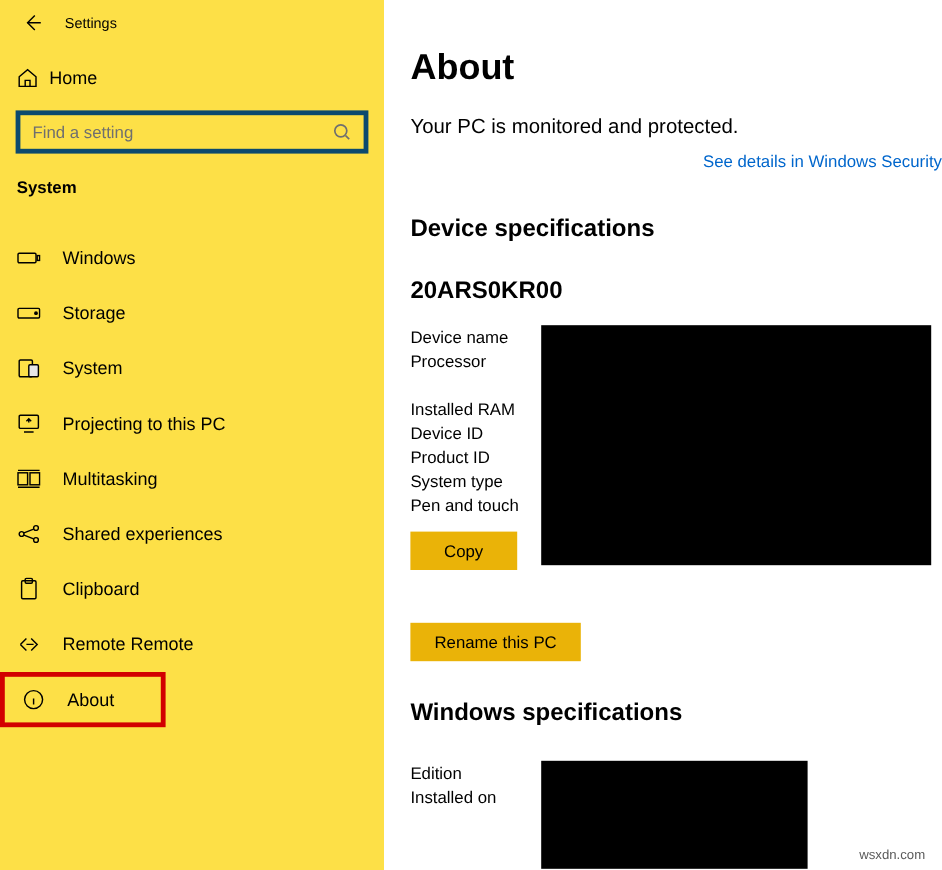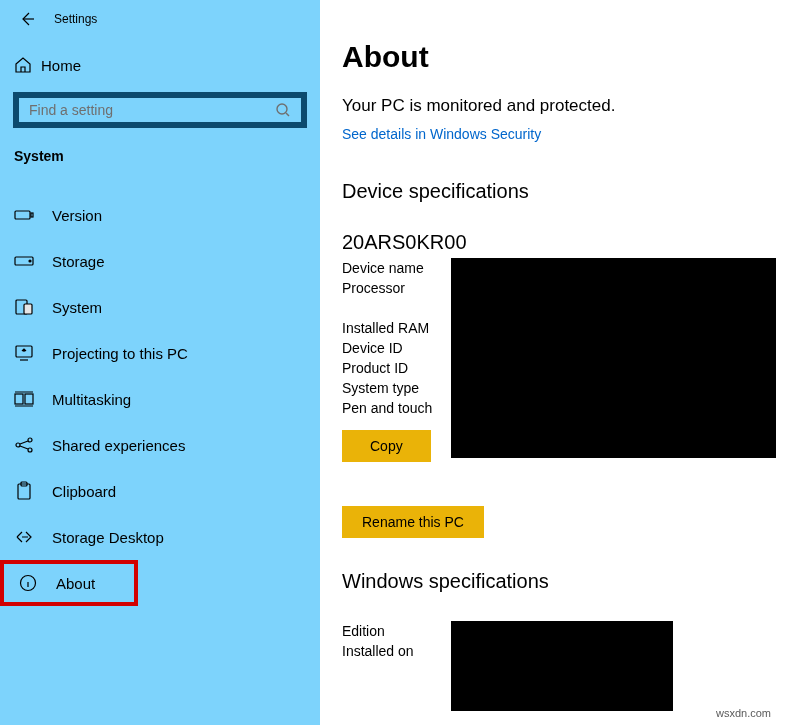--- a/index.html
+++ b/index.html
@@ -1,37 +1,37 @@
 <!DOCTYPE html>
 <html><head>
   <meta charset="utf-8">
   <style>
     * { margin: 0; padding: 0; box-sizing: border-box; }
     body { font-family: "Segoe UI", -apple-system, sans-serif; font-size: 14px; color: #000; background: #fff; height: 725px; width: 785px; overflow: hidden; display: flex; position: relative; }
-    .sidebar { width: 320px; background: #7dd3fc; display: flex; flex-direction: column; padding-top: 6px; }
+    .sidebar { width: 320px; background: #fde047; display: flex; flex-direction: column; padding-top: 6px; }
     .top-bar { display: flex; align-items: center; gap: 18px; padding: 4px 14px 20px 18px; }
     .back-arrow { width: 18px; height: 18px; display: inline-flex; align-items: center; justify-content: center; cursor: pointer; }
     .app-title { font-size: 12px; font-weight: 400; }
     .home-row { display: flex; align-items: center; gap: 9px; padding: 8px 14px 18px 14px; cursor: pointer; }
     .home-label { font-size: 15px; }
-    .search-box { margin: 0 13px 20px 13px; border: 6px solid #0c4a6e; height: 36px; display: flex; align-items: center; padding: 0 10px; justify-content: space-between; cursor: text; }
+    .search-box { margin: 0 13px 20px 13px; border: 4px solid #0c4a6e; height: 36px; display: flex; align-items: center; padding: 0 10px; justify-content: space-between; cursor: text; }
     .search-placeholder { color: #6f6f6f; font-size: 14px; }
     .search-icon { color: #6f6f6f; font-size: 14px; }
     .section-title { font-weight: 600; font-size: 14px; padding: 0 14px 28px 14px; }
     .nav-list { display: flex; flex-direction: column; }
     .nav-item { display: flex; align-items: center; gap: 18px; padding: 13px 14px; cursor: pointer; }
     .nav-item .icon { width: 20px; height: 20px; display: inline-flex; align-items: center; justify-content: center; color: #000; }
     .nav-label { font-size: 15px; }
     .highlight-about { border: 4px solid #d20000; padding: 9px 10px 9px 14px; margin-right: 182px; }
     .content { flex: 1; padding: 40px 0 0 22px; display: flex; flex-direction: column; overflow: hidden; position: relative; }
     .page-title { font-size: 30px; font-weight: 600; margin-bottom: 22px; }
     .subtitle { font-size: 17px; font-weight: 400; margin-bottom: 10px; }
-    .link { color: #0066cc; font-size: 14px; cursor: pointer; margin-bottom: 38px; }
-    .section-heading { font-size: 20px; font-weight: 400; margin-bottom: 28px; }
-    .device-model { font-size: 20px; font-weight: 400; margin-bottom: 4px; }
+    .link { color: #0066cc; font-size: 14px; cursor: pointer; margin-bottom: 38px; text-align: right; }
+    .section-heading { font-size: 20px; font-weight: 700; margin-bottom: 28px; }
+    .device-model { font-size: 20px; font-weight: 700; margin-bottom: 17px; }
     .spec-block { position: relative; }
     .spec-row { display: flex; align-items: flex-start; padding: 2px 0; }
     .spec-label { font-size: 14px; width: 108px; flex-shrink: 0; }
     .redact-box { position: absolute; background: #000; }
     .redact-device { top: 0px; left: 109px; width: 325px; height: 200px; }
     .redact-win { top: 0px; left: 109px; width: 222px; height: 90px; }
     .btn { background: #eab308; border: none; padding: 8px 20px; font-size: 14px; font-family: inherit; cursor: pointer; margin-top: 12px; display: inline-block; }
     .btn.copy { padding: 8px 28px; }
     .btn-row { margin-bottom: 32px; }
     .win-spec-block { position: relative; }
@@ -76,21 +76,21 @@
 
   <div class="nav-list">
 
     <div class="nav-item">
       <span class="icon">
         <svg width="20" height="14" viewBox="0 0 20 14" fill="none" stroke="#000" stroke-width="1.2">
             <rect x="1" y="3" width="15" height="8" rx="1"></rect>
             <rect x="17" y="5" width="2" height="4"></rect>
           </svg>
       </span>
-      <span class="nav-label">Version</span>
+      <span class="nav-label">Windows</span>
     </div>
 
     <div class="nav-item">
       <span class="icon">
         <svg width="20" height="14" viewBox="0 0 20 14" fill="none" stroke="#000" stroke-width="1.2">
             <rect x="1" y="3" width="18" height="8" rx="1"></rect>
             <circle cx="16" cy="7" r="1" fill="#000"></circle>
           </svg>
       </span>
       <span class="nav-label">Storage</span>
@@ -149,21 +149,21 @@
       </span>
       <span class="nav-label">Clipboard</span>
     </div>
 
     <div class="nav-item">
       <span class="icon">
         <svg width="20" height="18" viewBox="0 0 20 18" fill="none" stroke="#000" stroke-width="1.2">
             <path d="M3 9 L8 4 M3 9 L8 14 M8 9 H14 M12 4 L17 9 L12 14"></path>
           </svg>
       </span>
-      <span class="nav-label">Storage Desktop</span>
+      <span class="nav-label">Remote Remote</span>
     </div>
 
     <div class="nav-item highlight-about">
       <span class="icon">
         <svg width="18" height="18" viewBox="0 0 18 18" fill="none" stroke="#000" stroke-width="1.2">
             <circle cx="9" cy="9" r="7.5"></circle>
             <path d="M9 5.5 V5.6 M9 8 V13"></path>
           </svg>
       </span>
       <span class="nav-label">About</span>

